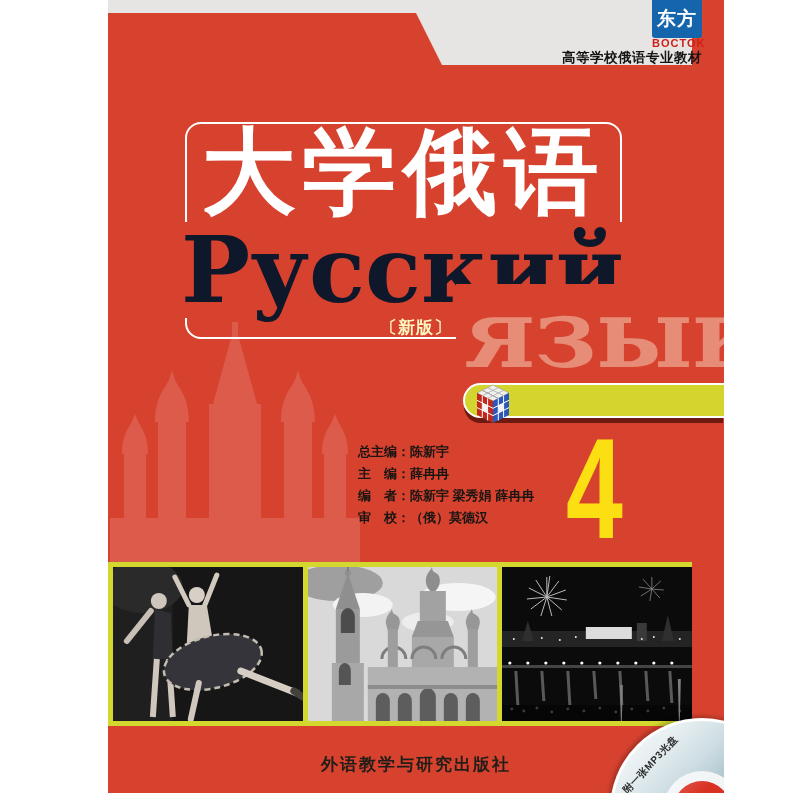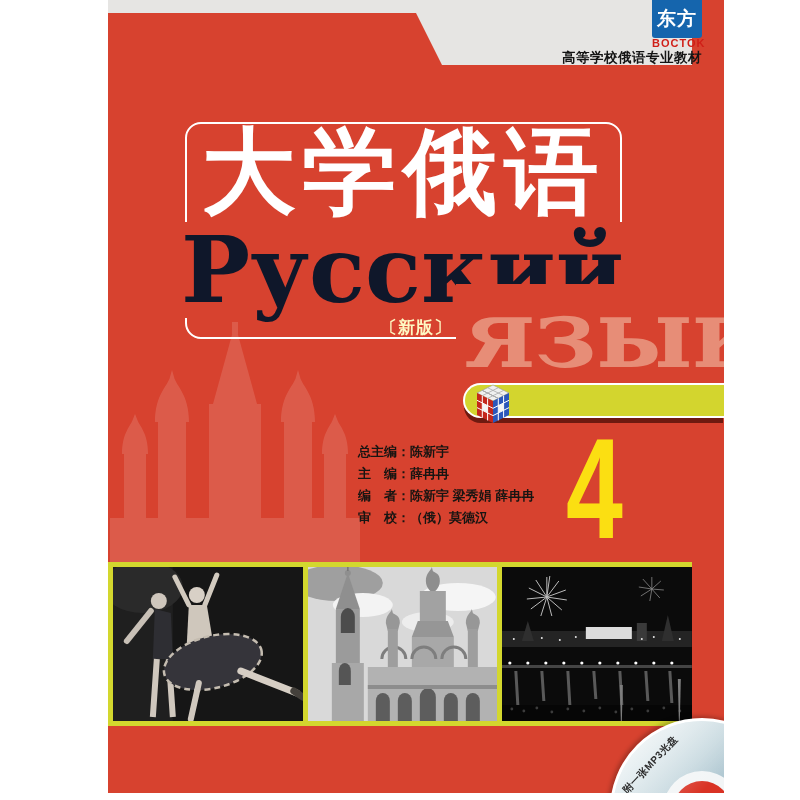--- a/index.html
+++ b/index.html
@@ -270,20 +270,21 @@
               <circle cx="146" cy="144" r="1.4"></circle>
             <circle cx="162" cy="141" r="1.4"></circle>
               <circle cx="178" cy="144" r="1.4"></circle>
           </g>
           <path d="M118,118 L121,118 L120,154 L119,154 Z" fill="#7d7d7d"></path>
           <path d="M176,112 L179,112 L178,154 L177,154 Z" fill="#7d7d7d"></path>
         </svg>
       </div>
     </div>
 
+    <div class="publisher">外语教学与研究出版社</div>
 
     <div class="cd">
       <span class="cd-label">附一张MP3光盘</span>
       <div class="cd-ring"></div>
       <div class="cd-center"></div>
 
     </div>
 
   </div>
 </div>

